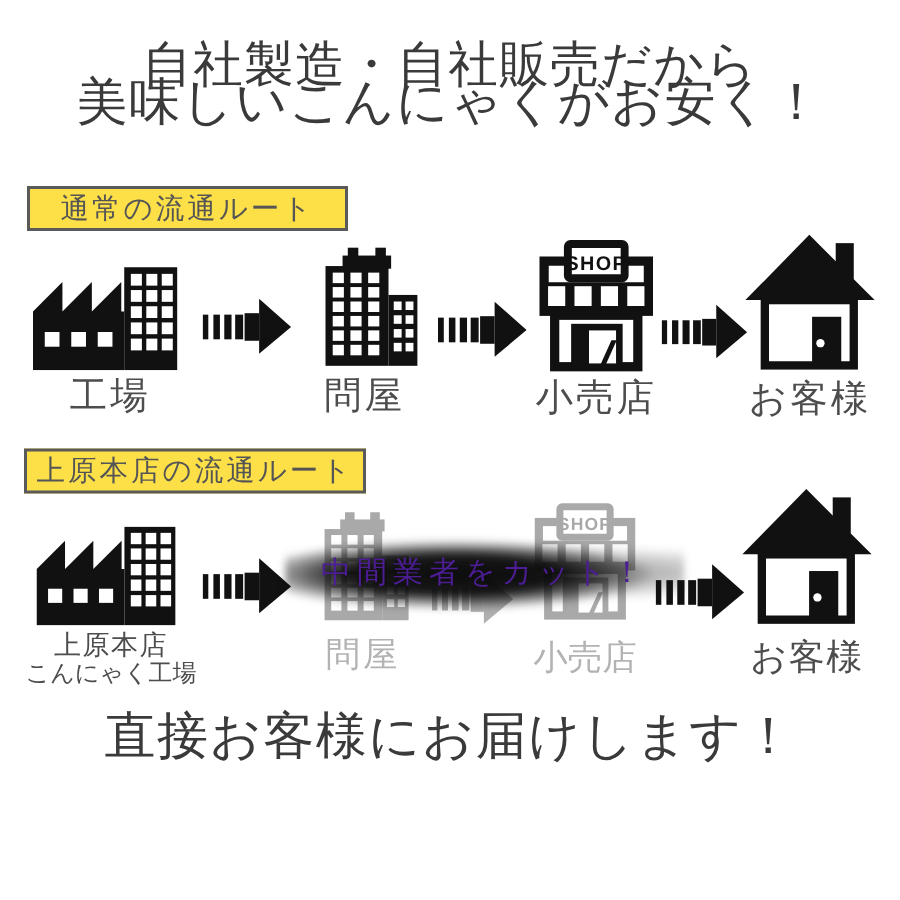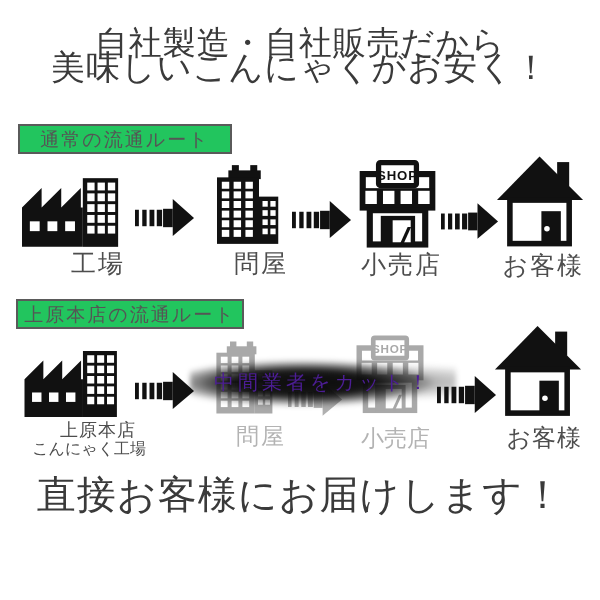--- a/index.html
+++ b/index.html
@@ -7,45 +7,45 @@
        font-family:"Liberation Serif","DejaVu Serif",serif;}
   .canvas{position:relative;width:600px;height:600px;background:#ffffff;}
 
   .title-line{position:absolute;left:0;width:600px;text-align:center;
               color:#3a3a3a;letter-spacing:1px;white-space:nowrap;}
   .title-1{top:21px;font-size:33px;}
   .title-2{top:45px;font-size:34px;}
 
   .route-label{position:absolute;box-sizing:border-box;border:2px solid #5a5a5a;
                color:#555;font-size:19px;letter-spacing:2px;text-align:center;
-               background:#22c55e;white-space:nowrap;}
+               background:#fde047;white-space:nowrap;}
   .route-label-1{left:18px;top:124px;width:214px;height:30px;line-height:27px;}
   .route-label-2{left:16px;top:299px;width:228px;height:30px;line-height:27px;}
 
   .icon{position:absolute;display:block;}
   .ic-black{color:#111111;}
   .ic-gray{color:#a9a9a9;}
   .ar-gray{color:#b0b0b0;}
 
-  .step-label{position:absolute;text-align:right;color:#4d4d4d;white-space:nowrap;}
+  .step-label{position:absolute;text-align:center;color:#4d4d4d;white-space:nowrap;}
   .lbl-row1{top:247px;font-size:25px;letter-spacing:2px;}
   .lbl-gray{color:#b3b3b3;}
 
   .banner{position:absolute;left:196px;top:358px;width:254px;height:48px;}
   .banner-bg{position:absolute;left:-6px;top:-4px;right:-6px;bottom:-4px;
     background:
       radial-gradient(ellipse 62% 52% at 42% 52%, rgba(8,8,8,0.97) 0%, rgba(8,8,8,0.92) 42%, rgba(8,8,8,0) 82%),
       radial-gradient(ellipse 92% 42% at 58% 50%, rgba(12,12,12,0.55) 0%, rgba(12,12,12,0) 82%);
     filter:blur(2.5px);}
   .banner-text{position:absolute;left:0;top:0;width:100%;height:100%;
     color:#4c1d95;font-size:20px;letter-spacing:4px;text-align:center;
     line-height:48px;white-space:nowrap;}
 
   .footer-line{position:absolute;top:468px;left:0;width:600px;text-align:center;
-    color:#3a3a3a;font-size:39px;letter-spacing:1px;white-space:nowrap;}
+    color:#3a3a3a;font-size:34px;letter-spacing:1px;white-space:nowrap;}
 
   .shop-sign-font{font-family:"Liberation Sans","DejaVu Sans",sans-serif;
     font-weight:bold;letter-spacing:1px;}
 </style>
 </head>
 <body>
 
 <div class="canvas">
 
   <svg width="0" height="0" style="position:absolute" aria-hidden="true">

